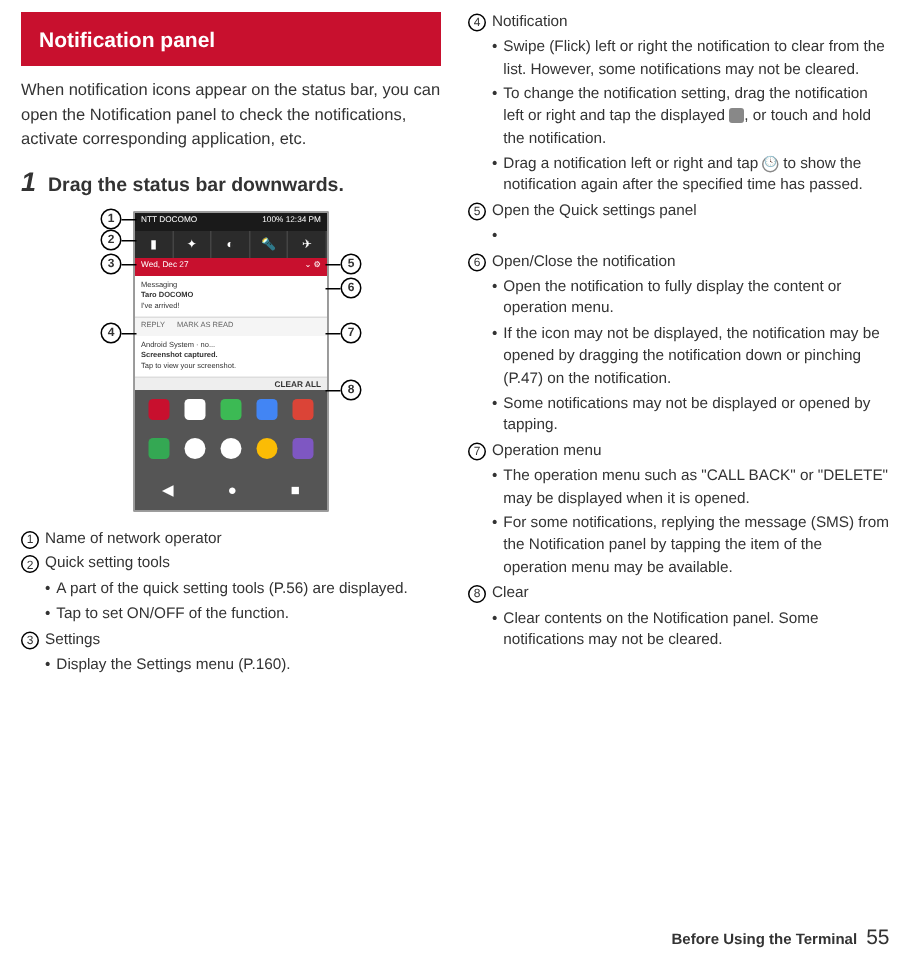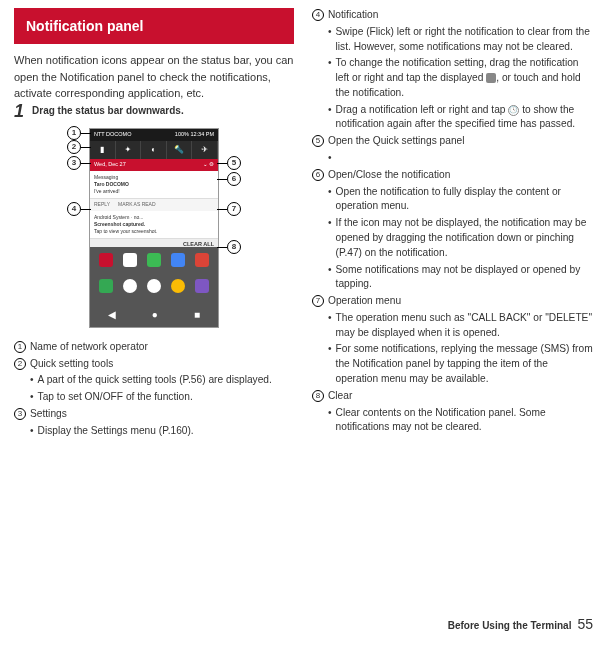--- a/index.html
+++ b/index.html
@@ -36,37 +36,37 @@
       background: #c8102e;
       color: #fff;
       font-weight: bold;
       font-size: 14px;
       padding: 8px 12px;
       margin-bottom: 8px;
     }
     .intro {
       font-size: 11px;
       line-height: 1.5;
-      margin-bottom: 0;
+      margin-bottom: 10px;
     }
     .step-row {
       display: flex;
       align-items: flex-start;
       gap: 8px;
       margin-bottom: 6px;
     }
     .step-num {
       font-size: 18px;
       font-weight: bold;
       font-style: italic;
       line-height: 1;
     }
     .step-text {
       font-weight: bold;
-      font-size: 10px;
+      font-size: 13px;
       padding-top: 2px;
     }
     .screenshot-wrap {
       display: flex;
       justify-content: center;
       margin: 8px 0 12px 0;
     }
     .screenshot {
       position: relative;
       width: 190px;

